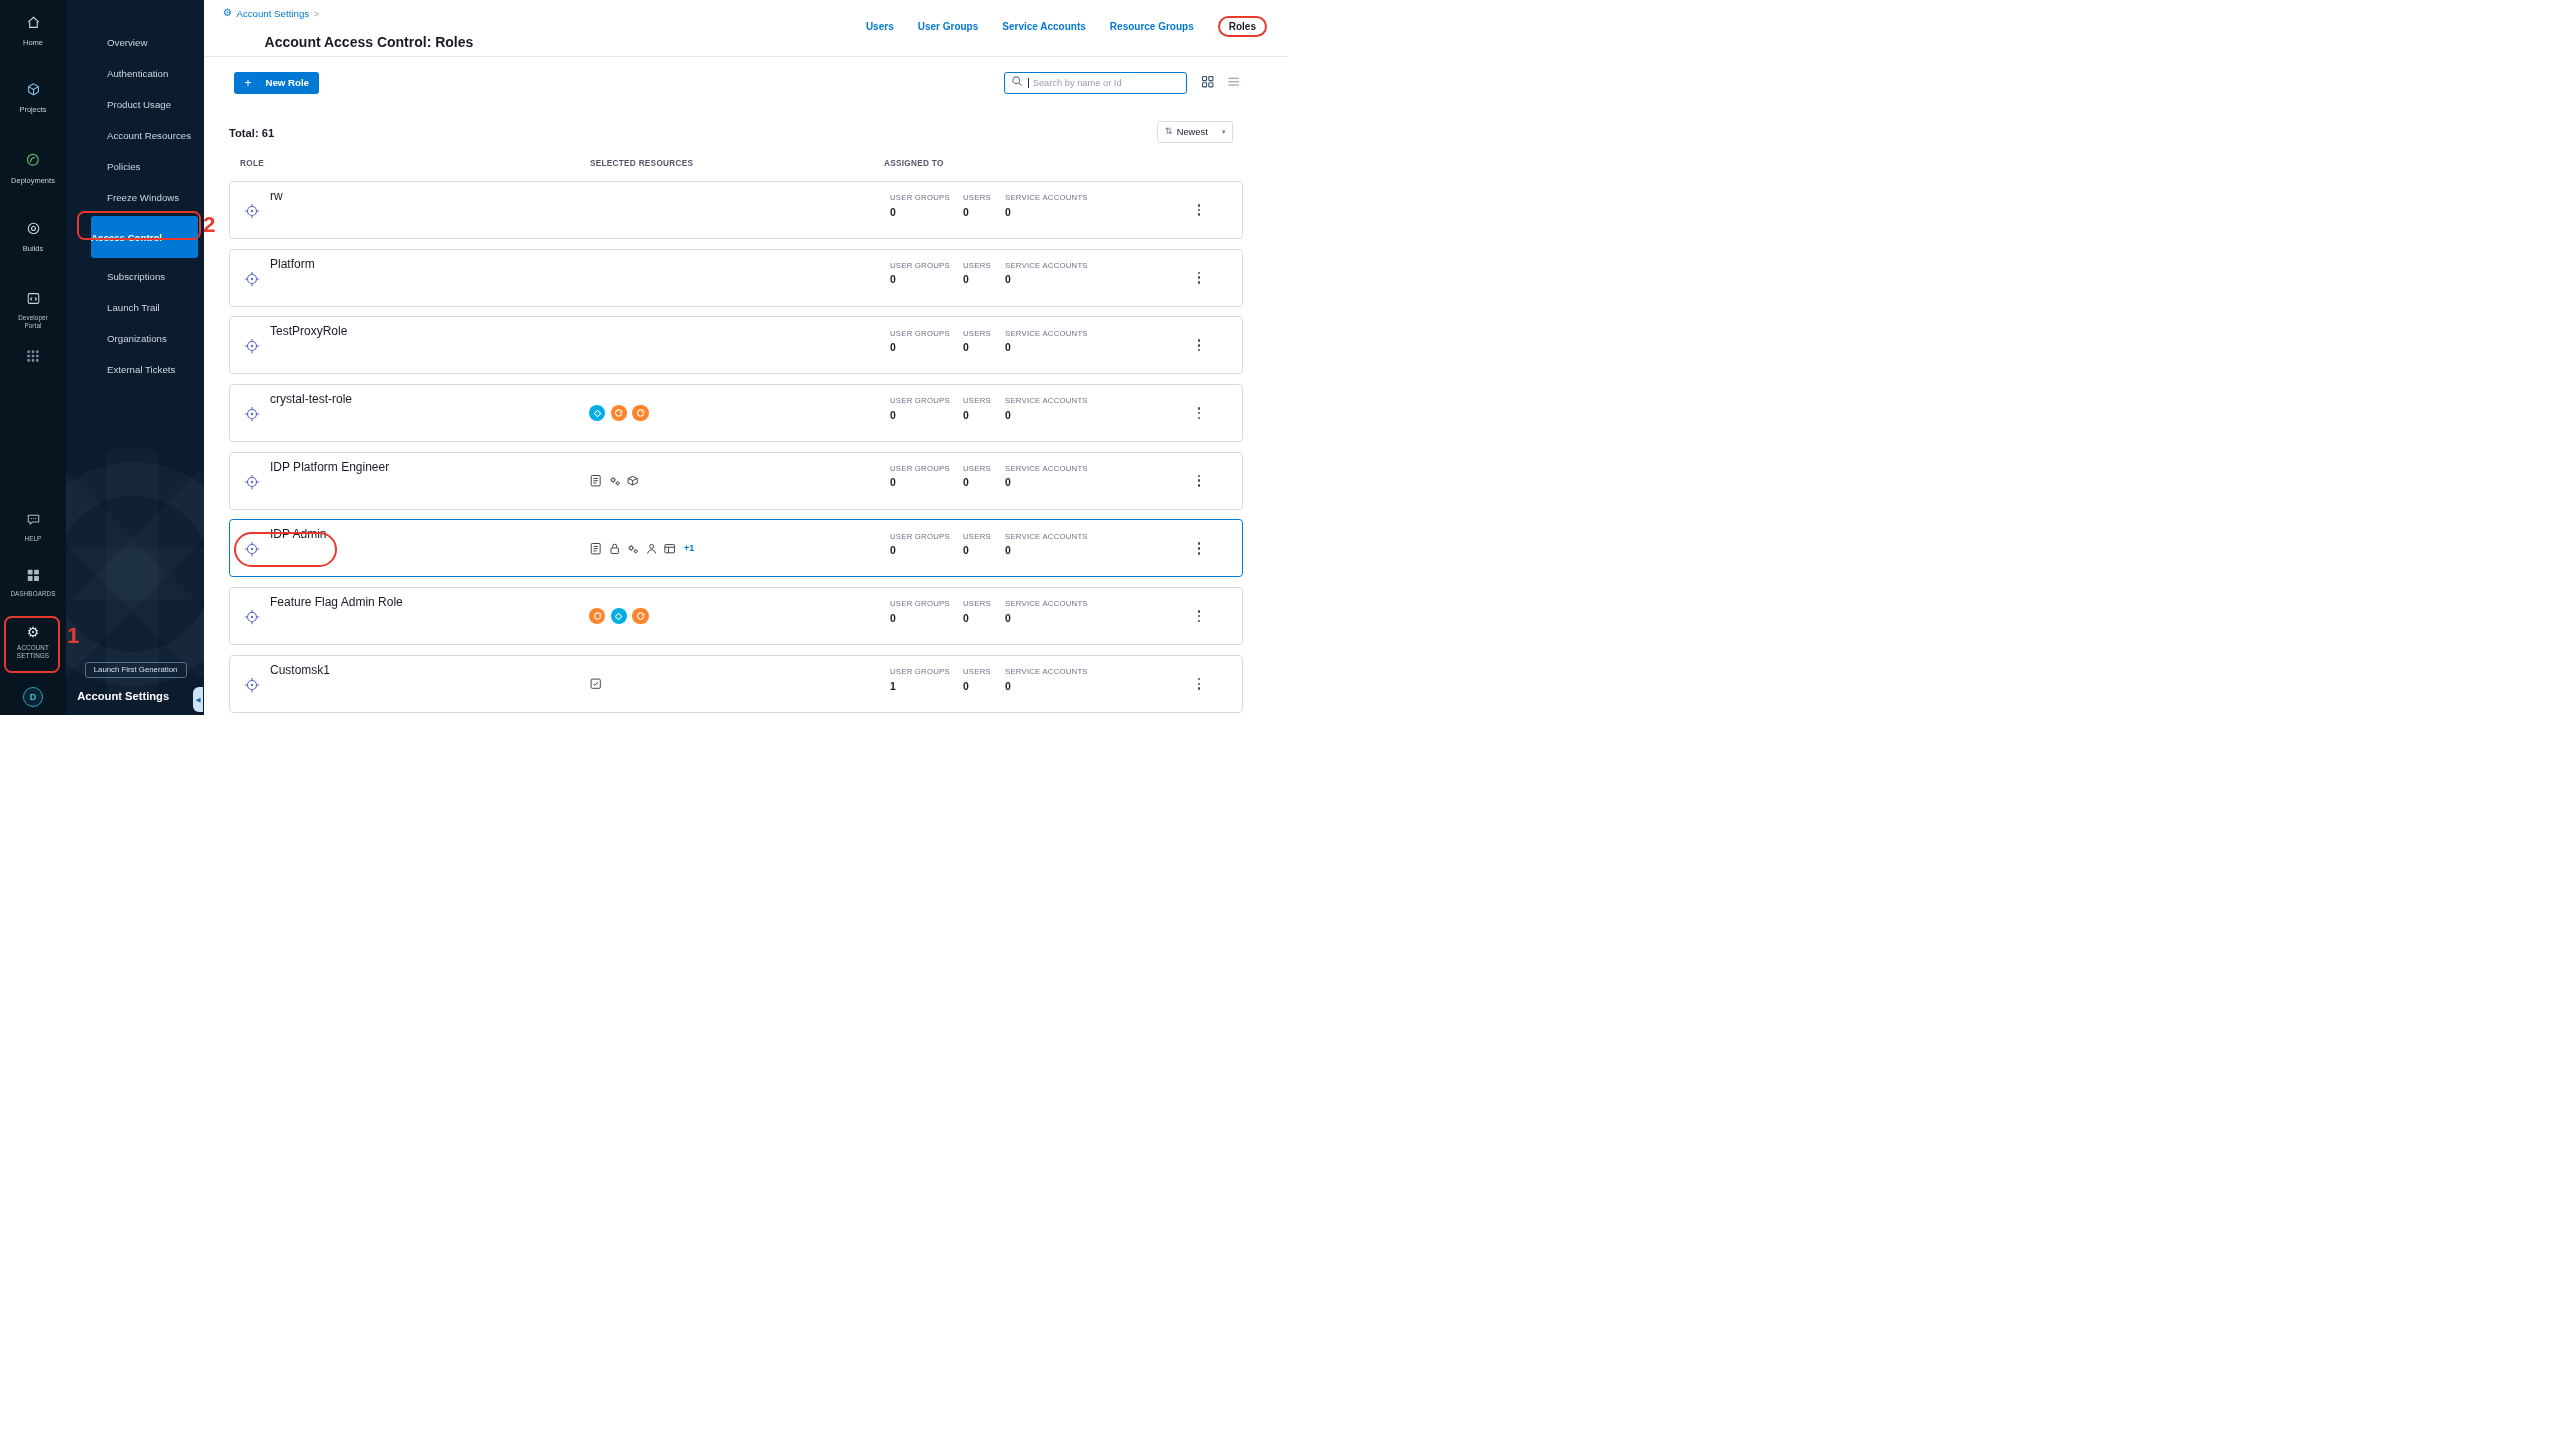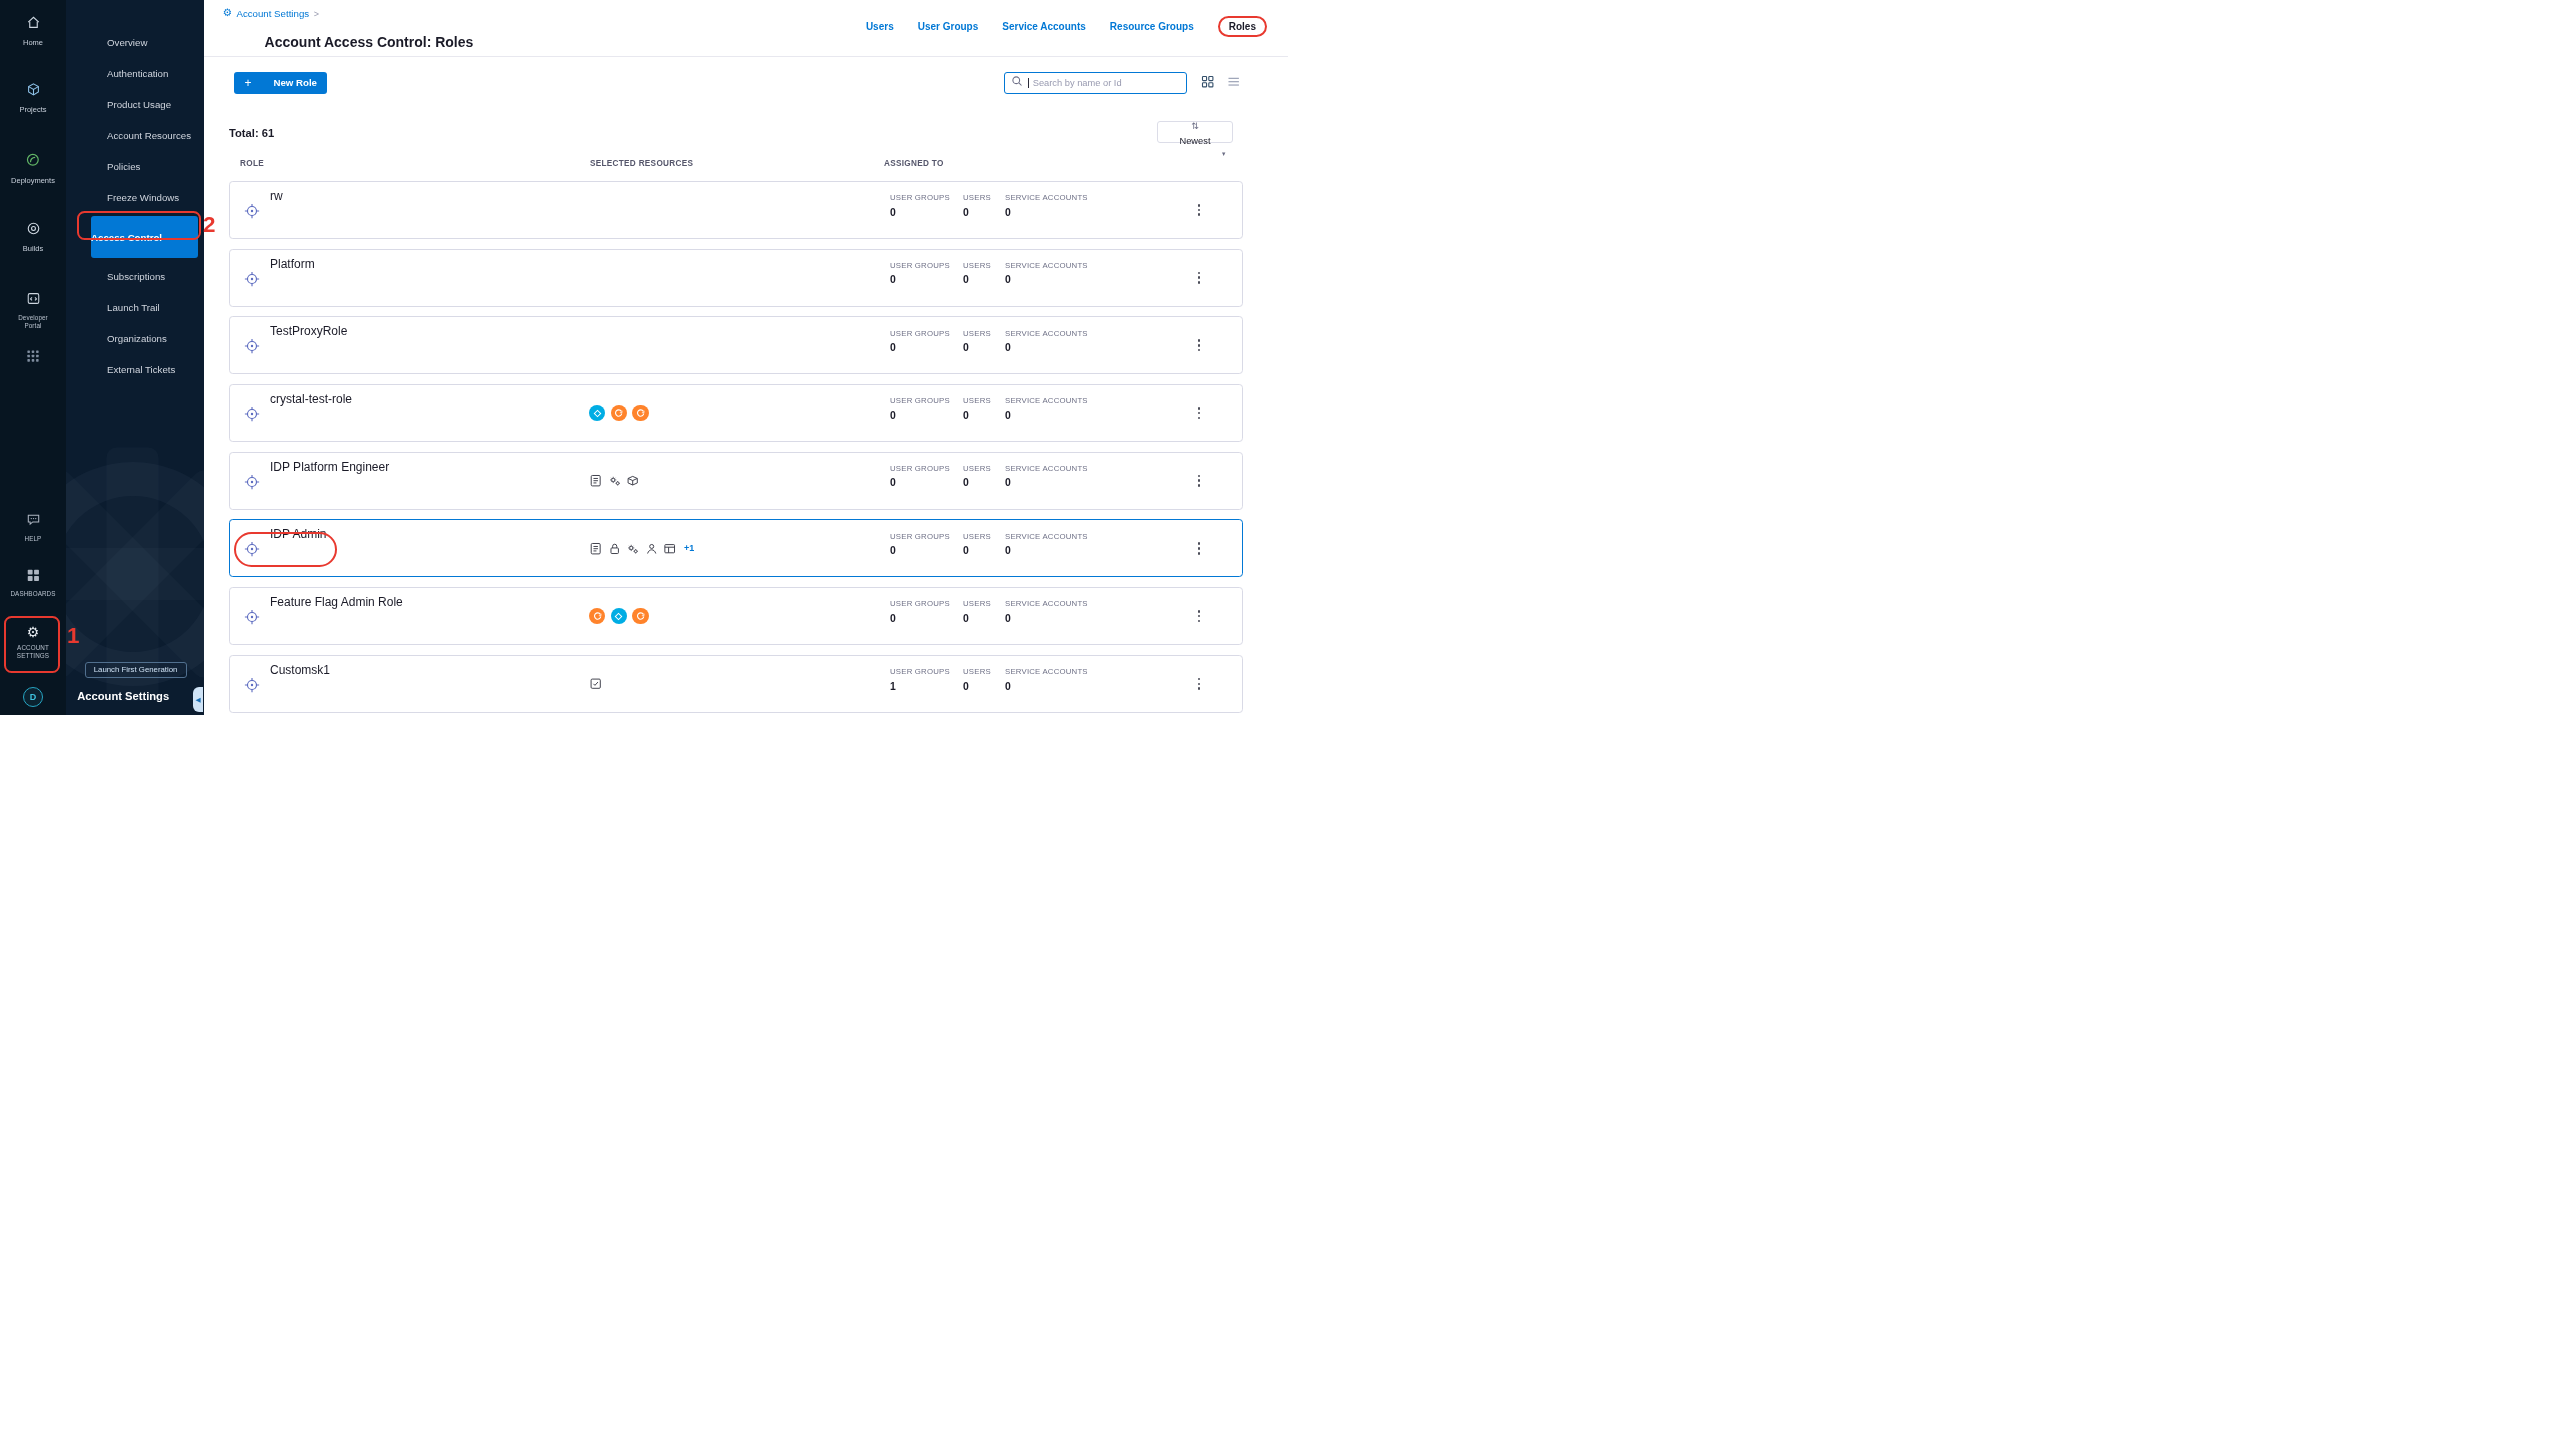--- a/index.html
+++ b/index.html
@@ -50,36 +50,36 @@
   .crumb-sep{color:#9a9cb0;font-size:9px;}
   .page-title{position:absolute;left:18.6px;top:24.6px;font-size:14px;font-weight:700;color:var(--ink);margin-left:42px;}
   .tabs{position:absolute;right:21px;top:13.4px;display:flex;align-items:center;gap:24px;height:27px;}
   .tab{font-size:10px;font-weight:600;color:var(--accent);cursor:pointer;white-space:nowrap;}
   .tab-active{color:var(--ink);font-weight:700;}
   .tab-annotated{border:2.2px solid var(--red);border-radius:12px;padding:3px 9px;}
   .header-divider{position:absolute;left:0;right:0;top:56px;border-top:0.7px solid #e8e8ef;}
 
   .new-role-btn{position:absolute;left:30px;top:72px;height:21.6px;padding:0 10.4px;background:var(--accent);
     color:#fff;border:none;border-radius:3px;font-size:9.7px;font-weight:600;display:flex;align-items:center;
-    gap:22px;cursor:pointer;font-family:inherit;}
+    gap:14px;cursor:pointer;font-family:inherit;}
   .plus-icon{font-size:12px;font-weight:400;line-height:1;}
   .plus-icon::before{content:"+";}
   .search-box{position:absolute;left:800px;top:72px;width:183px;height:21.6px;border:1.1px solid var(--accent);
     border-radius:3px;display:flex;align-items:center;padding:0 6px;gap:4.5px;background:#fff;box-sizing:border-box;}
   .fake-caret{width:0.7px;height:10.4px;background:#2b2b3a;}
   .search-box input{border:none;outline:none;flex:1;font-size:9.3px;color:#333;font-family:inherit;background:transparent;padding:0;}
   .search-box input::placeholder{color:#989ab0;}
   .view-toggle{position:absolute;top:75px;width:15px;height:15px;cursor:pointer;display:flex;}
   .vt-grid{left:997px;}
   .vt-list{left:1023px;}
 
   .total-label{position:absolute;left:25px;top:127px;font-size:11.2px;font-weight:700;color:var(--ink);}
   .sort-box{position:absolute;left:953px;top:121px;width:76px;height:21.6px;border:0.7px solid #dcdde8;border-radius:3px;
     display:flex;align-items:center;gap:4.5px;padding:0 6.7px;box-sizing:border-box;font-size:9.3px;color:var(--ink);
-    cursor:pointer;background:#fff;flex-direction:column;}
+    cursor:pointer;background:#fff;}
   .sort-arrows{color:#6b6d85;font-size:9px;line-height:1;}
   .sort-arrows::before{content:"\21C5";}
   .sort-caret{margin-left:auto;color:#6b6d85;font-size:6.7px;}
   .sort-caret::before{content:"\25BE";}
 
   .col-header{position:absolute;top:159px;font-size:8.2px;font-weight:700;color:#55566b;letter-spacing:0.3px;}
   .ch-role{left:36px;}
   .ch-res{left:386px;}
   .ch-assigned{left:680px;}
 

